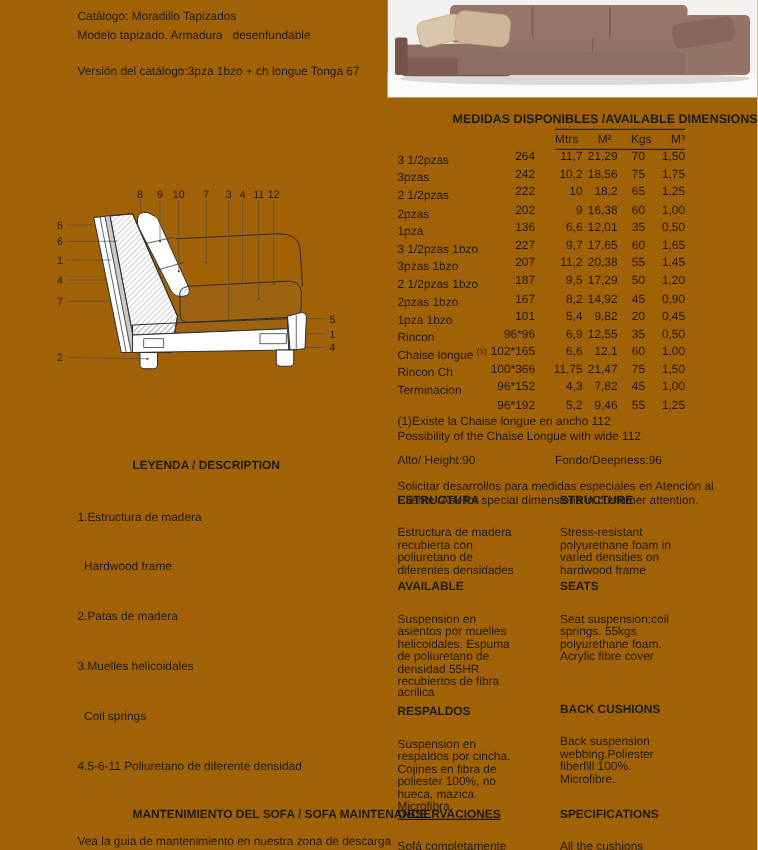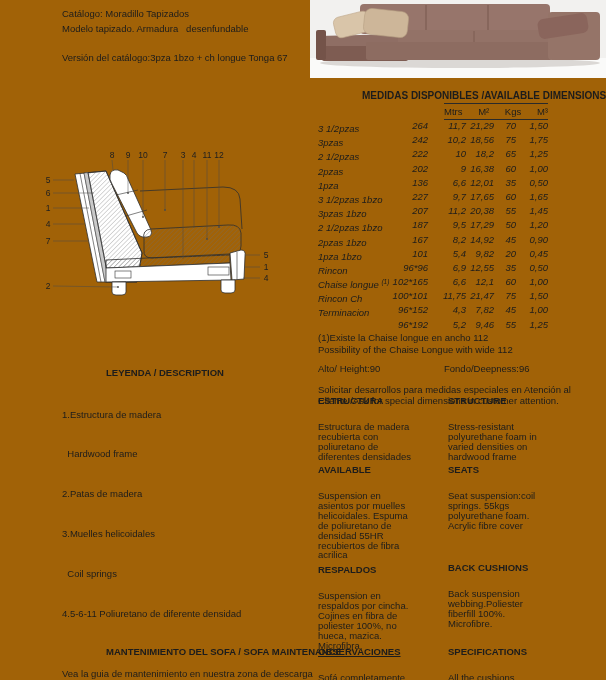--- a/index.html
+++ b/index.html
@@ -9,21 +9,21 @@
   .b{font-weight:bold;padding-left:44px;}
   .pre{white-space:pre;}
   .prl{white-space:pre-line;}
   
   #dims{left:318px;top:90px;width:240px;}
   .t-title{position:absolute;left:0;top:0;font-size:10px;white-space:nowrap;}
   .t-head{position:absolute;left:126px;top:13px;width:104px;height:15px;
           border-top:1px solid #2a2a2a;border-bottom:1px solid #2a2a2a;
           display:flex;align-items:center;justify-content:space-between;line-height:13px;}
   .t-rows{position:absolute;left:0;top:29px;width:230px;}
-  .trow{display:grid;grid-template-columns:74px 36px 38px 28px 22px 32px;height:14.2px;line-height:14.2px;font-style:italic;}
+  .trow{display:grid;grid-template-columns:74px 36px 38px 28px 22px 32px;height:14.2px;line-height:14.2px;}
   .trow .num{text-align:right;}
   .c-name sup{font-size:6.5px;}
   
   #legend-title{left:62px;top:367px;}
   #legend-list{left:62px;top:381px;line-height:13.3px;}
   
   .spec-es{left:318px;width:122px;}
   .spec-en{left:448px;width:130px;}
   .spec-head{font-weight:bold;}
   .spec-body{white-space:pre-line;line-height:9.9px;margin-top:16px;}
@@ -164,21 +164,21 @@
       <div class="trow">
           <span class="c-name"><span>Chaise longue </span><sup>(1)</sup></span>
           <span class="num">102*165</span>
           <span class="num">6,6</span>
           <span class="num">12,1</span>
           <span class="num">60</span>
           <span class="num">1,00</span>
         </div>
       <div class="trow">
           <span class="c-name"><span>Rincon Ch</span><sup></sup></span>
-          <span class="num">100*101</span>
+          <span class="num">100*366</span>
           <span class="num">11,75</span>
           <span class="num">21,47</span>
           <span class="num">75</span>
           <span class="num">1,50</span>
         </div>
       <div class="trow">
           <span class="c-name"><span>Terminacion</span><sup></sup></span>
           <span class="num">96*152</span>
           <span class="num">4,3</span>
           <span class="num">7,82</span>

